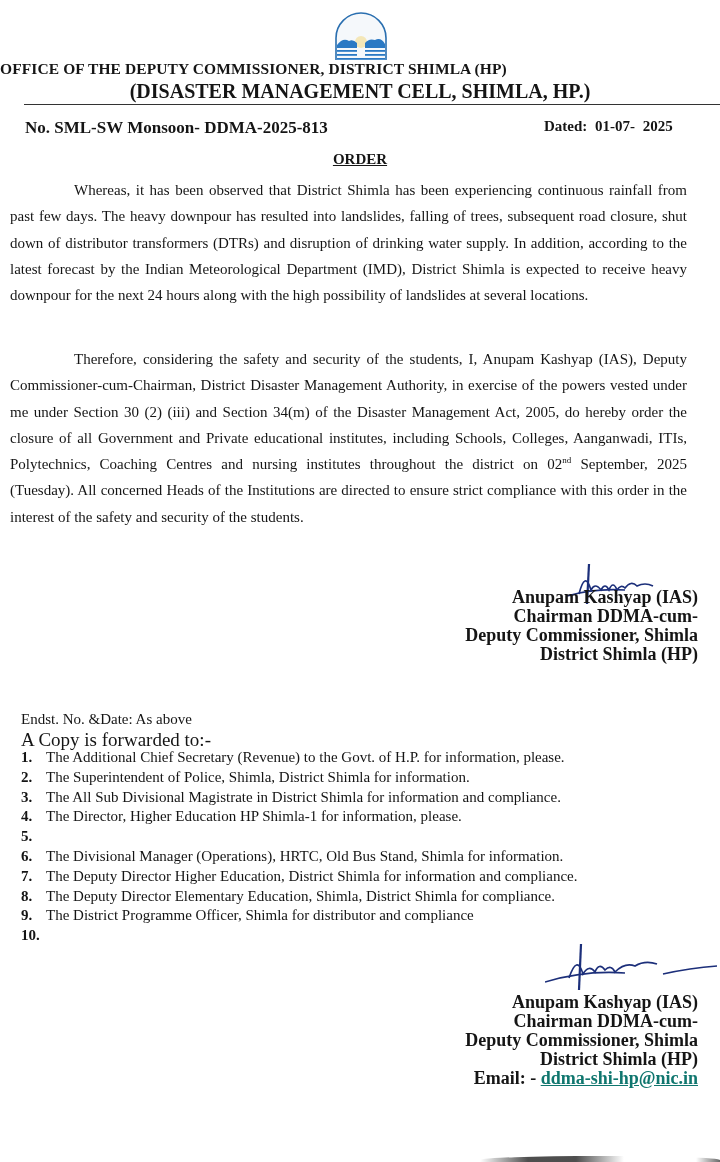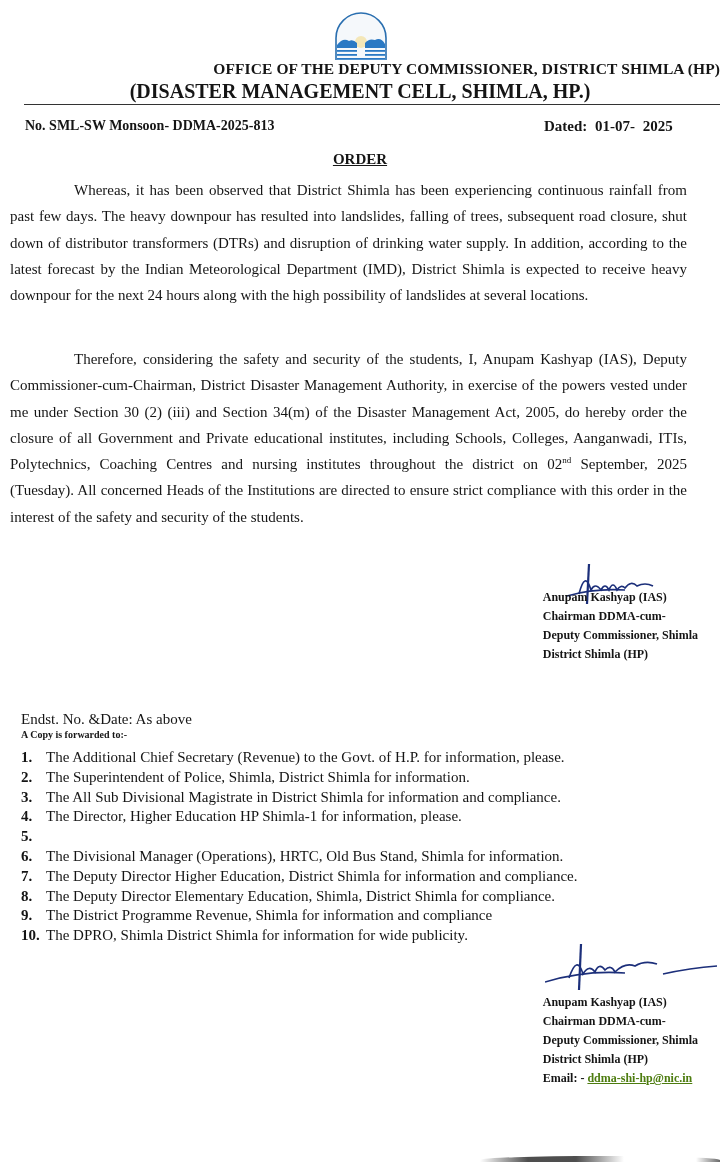--- a/index.html
+++ b/index.html
@@ -2,41 +2,41 @@
 <html><head>
 <meta charset="utf-8">
 <style>
   html, body { margin: 0; padding: 0; background: #ffffff; }
   body {
     width: 720px; height: 1162px; position: relative; overflow: hidden;
     font-family: "Liberation Serif", serif; color: #151515;
   }
   .abs { position: absolute; }
   .logo { left: 333px; top: 12px; width: 56px; height: 50px; }
-  .hdr1 { left: 0; width: 720px; top: 60px; text-align: right; font-weight: bold; font-size: 15.5px; letter-spacing: 0.1px; }
+  .hdr1 { left: 0; width: 720px; top: 60px; text-align: left; font-weight: bold; font-size: 15.5px; letter-spacing: 0.1px; }
   .hdr2 { left: 0; width: 720px; top: 80px; text-align: center; font-weight: bold; font-size: 20px; }
   .rule { left: 24px; width: 696px; top: 104px; height: 0; border-top: 1.6px solid #333; }
-  .refno { left: 25px; top: 118px; font-weight: bold; font-size: 14px; }
+  .refno { left: 25px; top: 118px; font-weight: bold; font-size: 17px; }
   .dated { left: 544px; top: 118px; font-weight: bold; font-size: 15px; word-spacing: 4px; }
   .order-title { left: 0; width: 720px; top: 151px; text-align: center; font-weight: bold; font-size: 15px; }
   .order-title span { text-decoration: underline; }
   .para { left: 10px; width: 677px; font-size: 15px; line-height: 26.3px; text-align: justify; }
   .para .indent { display: inline-block; width: 64px; }
   .p1 { top: 177px; }
   .p2 { top: 346px; }
   sup { font-size: 9px; line-height: 0; }
-  .sigblock { right: 22px; text-align: left; font-weight: bold; font-size: 12px; line-height: 19px; }
+  .sigblock { right: 22px; text-align: right; font-weight: bold; font-size: 18px; line-height: 19px; }
   .sig1 { top: 588px; }
   .sig2 { top: 993px; }
   .endst { left: 21px; top: 711px; font-weight: normal; font-size: 15px; }
-  .copy { left: 21px; top: 729px; font-size: 10px; font-weight: bold; }
+  .copy { left: 21px; top: 729px; font-size: 19px; }
   .list { left: 21px; top: 748px; margin: 0; padding: 0; list-style: none; font-size: 15px; line-height: 19.8px; }
   .list li { display: flex; }
   .list .num { font-weight: bold; width: 25px; flex: none; }
-  .email-link { color: #4d7c0f; text-decoration: underline; font-weight: bold; }
+  .email-link { color: #0f766e; text-decoration: underline; font-weight: bold; }
   .bottom-shadow { left: 480px; top: 1156px; width: 240px; height: 8px; background: linear-gradient(to right, #fff, #222 20%, #222 40%, #fff 60%, #fff 90%, #444); border-radius: 50% 50% 0 0; opacity: 0.8; }
 </style>
 </head>
 <body>
 
 <div class="abs logo">
   <svg width="56" height="50" viewBox="0 0 56 50">
     <path d="M3 48 L3 26 A25 25 0 0 1 53 26 L53 48" fill="#f5f8fb" stroke="#2a6fb0" stroke-width="1.6"></path>
     <circle cx="28" cy="30" r="6" fill="#f4e7b8"></circle>
     <path d="M4 33 Q10 25 16 29 Q20 27 24 31 L24 36 L4 36 Z" fill="#2a79c4"></path>
@@ -115,25 +115,24 @@
   <li>
       <span class="num">7.</span>
       <span>The Deputy Director Higher Education, District Shimla for information and compliance.</span>
     </li>
   <li>
       <span class="num">8.</span>
       <span>The Deputy Director Elementary Education, Shimla, District Shimla for compliance.</span>
     </li>
   <li>
       <span class="num">9.</span>
-      <span>The District Programme Revenue, Shimla for information and compliance</span>
+      <span>The District Programme Officer, Shimla for distributor and compliance</span>
     </li>
   <li>
       <span class="num">10.</span>
-      <span>The DPRO, Shimla District Shimla for information for wide publicity.</span>
     </li>
 </ul>
 
 <div class="abs" style="left:545px; top:940px;">
   <svg width="175" height="55" viewBox="0 0 175 55">
     <path d="M36 4 L34 50" stroke="#1c2f7a" stroke-width="2.2" fill="none"></path>
     <path d="M0 42 Q40 30 80 33" stroke="#1c2f7a" stroke-width="1.6" fill="none"></path>
     <path d="M24 38 Q32 14 38 34 Q44 24 50 32 Q54 22 60 30 Q66 24 70 32 Q80 22 90 26 Q100 20 112 24" stroke="#1c2f7a" stroke-width="1.7" fill="none"></path>
     <path d="M118 34 Q145 28 172 26" stroke="#1c2f7a" stroke-width="1.5" fill="none"></path>
   </svg>

